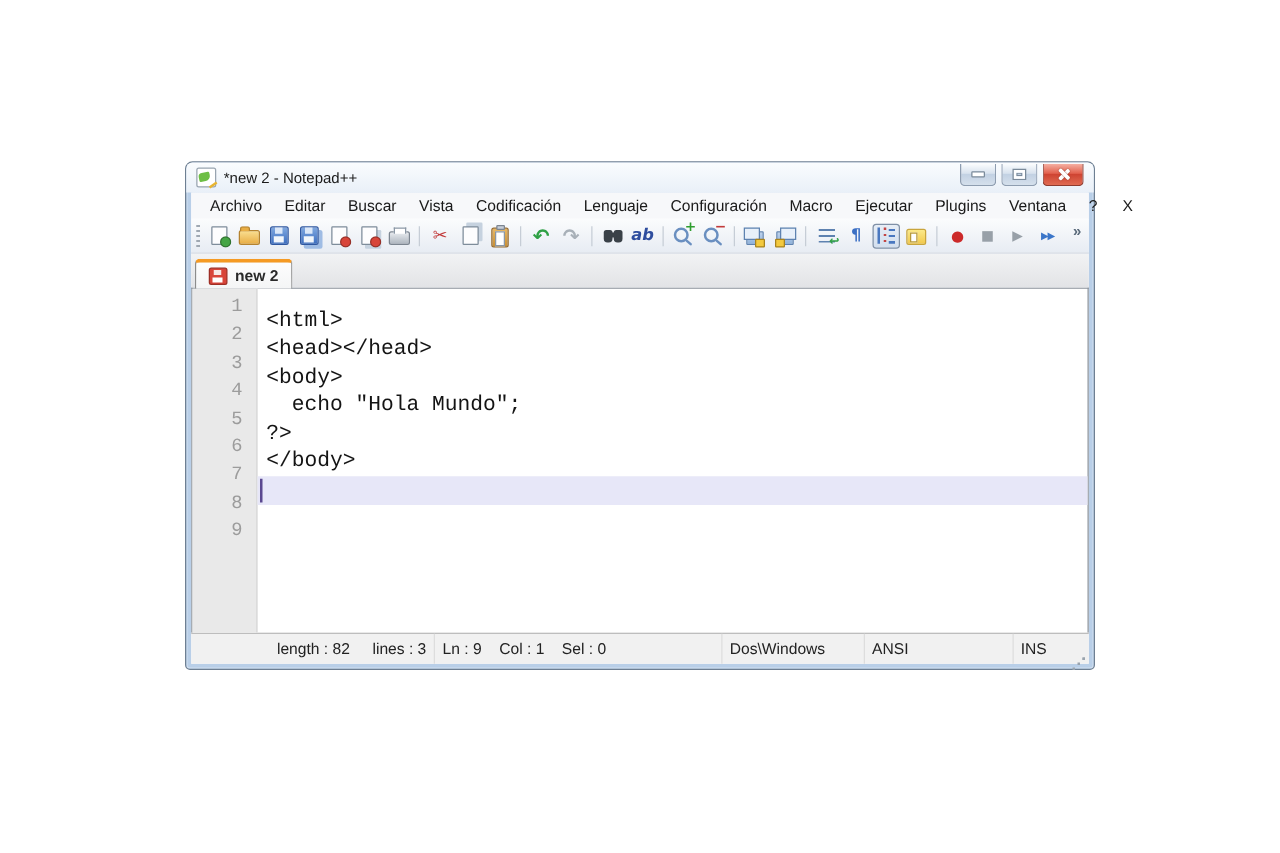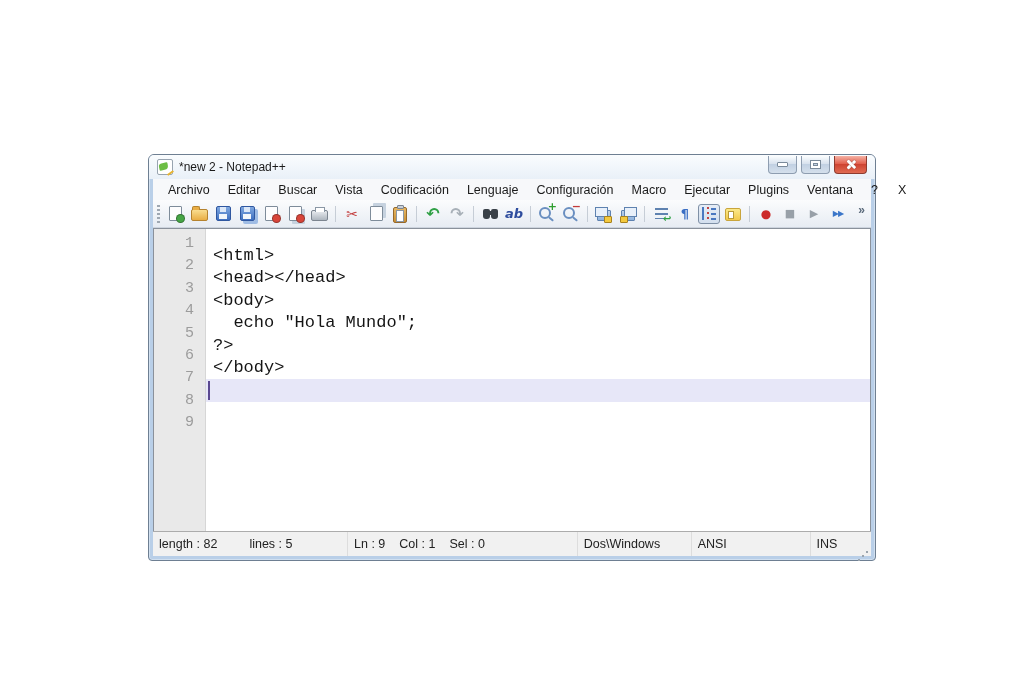--- a/index.html
+++ b/index.html
@@ -1,20 +1,20 @@
 <!DOCTYPE html>
 <html><head>
 <meta charset="utf-8">
 <style>
   html,body{margin:0;padding:0;}
   body{font-family:"Liberation Sans",sans-serif;}
   .stage{position:relative;width:1024px;height:682px;background:#ffffff;overflow:hidden;}
 
   
-  .window{position:absolute;left:148px;top:154px;width:728px;height:407px;box-sizing:border-box;
+  .window{position:absolute;left:148px;top:129px;width:728px;height:407px;box-sizing:border-box;
     background:#B9CFE8;border:1px solid #6E7F92;border-radius:6px 6px 4px 4px;
     display:flex;flex-direction:column;box-shadow:0 0 0 1px rgba(255,255,255,.35) inset;}
   .titlebar{position:relative;height:24px;flex:0 0 24px;display:flex;align-items:center;gap:6px;
     padding-left:8px;background:linear-gradient(#FAFCFE,#E9F0F8);border-radius:5px 5px 0 0;}
   .title-text{font-size:12px;color:#1A1A1A;white-space:pre;}
   .np-icon{width:14px;height:14px;background:#fff;border:1px solid #98A4B0;border-radius:2px;position:relative;flex:0 0 auto;}
   .np-icon::after{content:"";position:absolute;left:1px;top:3px;width:9px;height:7px;background:#6DBE45;border-radius:3px 1px 4px 1px;transform:rotate(-12deg);}
   .np-icon::before{content:"";position:absolute;right:-2px;bottom:0;width:7px;height:2px;background:#E8B430;transform:rotate(-35deg);z-index:2;}
   .caption-buttons{position:absolute;top:1px;right:8px;display:flex;gap:4px;}
   .cb{width:29px;height:18px;box-sizing:border-box;border:1px solid #8E9DB0;border-top:none;border-radius:0 0 4px 4px;
@@ -100,21 +100,21 @@
   .code-line{height:22.4px;line-height:22.4px;white-space:pre;padding-left:7px;position:relative;
     font-family:"Liberation Mono",monospace;font-size:17px;color:#141414;}
   .code-line.cur{background:#E7E7F8;}
   .caret{position:absolute;left:2px;top:2px;bottom:2px;width:2px;background:#5A4890;}
 
   
   .statusbar{height:24px;flex:0 0 24px;display:flex;align-items:stretch;background:#F1F1F1;
     border-top:1px solid #ACACAC;font-size:12.5px;color:#222;}
   .sb{display:flex;align-items:center;box-sizing:border-box;padding:0 6px;}
   .sb+.sb{border-left:1px solid #DDDDDD;}
-  .sb1{width:196px;gap:32px;}
+  .sb1{width:196px;gap:18px;justify-content:flex-end;}
   .sb2{width:232px;gap:14px;}
   .sb3{width:115px;}
   .sb4{width:120px;}
   .sb5{width:48px;}
   .grip{margin-left:auto;position:relative;width:14px;}
   .grip::before{content:"";position:absolute;right:3px;bottom:3px;width:2px;height:2px;background:#9AA4AE;
     box-shadow:-4px 4px 0 #9AA4AE,0 4px 0 #9AA4AE,-4px 8px 0 #9AA4AE? ;}
   .grip::after{content:"";position:absolute;right:3px;bottom:3px;width:2px;height:2px;background:#9AA4AE;
     box-shadow:-4px 4px 0 #9AA4AE,-8px 8px 0 #9AA4AE;}
 </style>
@@ -245,20 +245,26 @@
             <span class="tb">
               <span class="glyph" style="color: rgb(152, 160, 168); font-size: 11px;">▶</span>
             </span>
             <span class="tb">
               <span class="glyph" style="color: rgb(59, 118, 201); font-size: 8px; letter-spacing: -1px;">▶▶</span>
             </span>
           </span>
         <span class="overflow">»</span>
       </div>
 
+      <div class="tabbar">
+        <div class="tab">
+          <span class="tab-floppy"></span>
+          <span>new 2</span>
+        </div>
+      </div>
 
       <div class="editor">
         <div class="gutter" id="gutter">
             <div class="ln-num">1</div>
             <div class="ln-num">2</div>
             <div class="ln-num">3</div>
             <div class="ln-num">4</div>
             <div class="ln-num">5</div>
             <div class="ln-num">6</div>
             <div class="ln-num">7</div>
@@ -272,21 +278,21 @@
             <div class="code-line">  echo "Hola Mundo";</div>
             <div class="code-line">?&gt;</div>
             <div class="code-line">&lt;/body&gt;</div>
             <div class="code-line cur"><span class="caret"></span></div>
           </div>
       </div>
 
       <div class="statusbar">
         <div class="sb sb1">
           <span>length : 82</span>
-          <span>lines : 5</span>
+          <span>lines : 3</span>
         </div>
         <div class="sb sb2">
           <span>Ln : 9</span>
           <span>Col : 1</span>
           <span>Sel : 0</span>
         </div>
         <div class="sb sb3">
           <span>Dos\Windows</span>
         </div>
         <div class="sb sb4">

